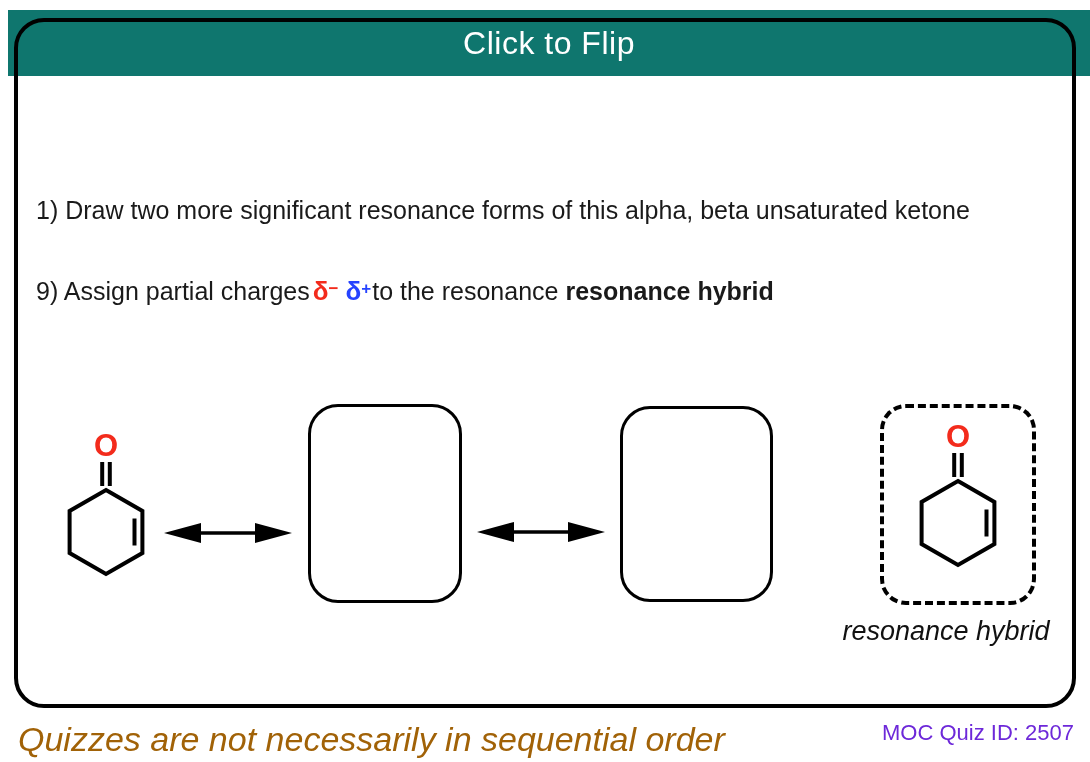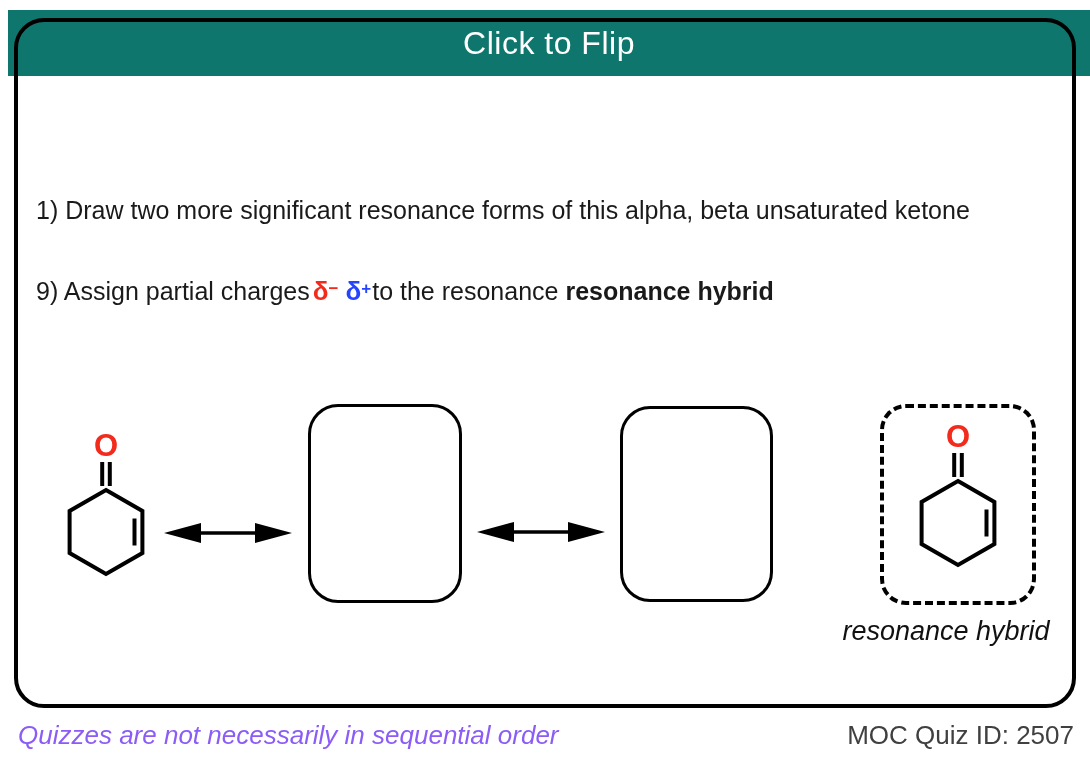--- a/index.html
+++ b/index.html
@@ -47,26 +47,26 @@
   .mol1{left:51px;top:427px;}
   .mol2{left:903px;top:418px;}
   .arrow{position:absolute;z-index:4;}
   .arrow1{left:164px;top:520px;}
   .arrow2{left:477px;top:519px;}
   .hybrid-label{
     position:absolute;left:826px;top:616px;width:240px;text-align:center;
     font-size:27px;font-style:italic;color:#111111;z-index:3;
   }
   .footer-left{
-    position:absolute;left:18px;top:720px;font-size:26px;font-style:italic;
-    color:#8b5cf6;z-index:1;
+    position:absolute;left:18px;top:720px;font-size:34px;font-style:italic;
+    color:#a16207;z-index:1;
   }
   .footer-right{
-    position:absolute;right:16px;top:720px;font-size:26px;
-    color:#404040;z-index:1;
+    position:absolute;right:16px;top:720px;font-size:22px;
+    color:#6d28d9;z-index:1;
   }
 </style>
 </head>
 <body>
 
 <div class="banner">
   <span class="banner-title">Click to Flip</span>
 </div>
 
 <div class="card"></div>

